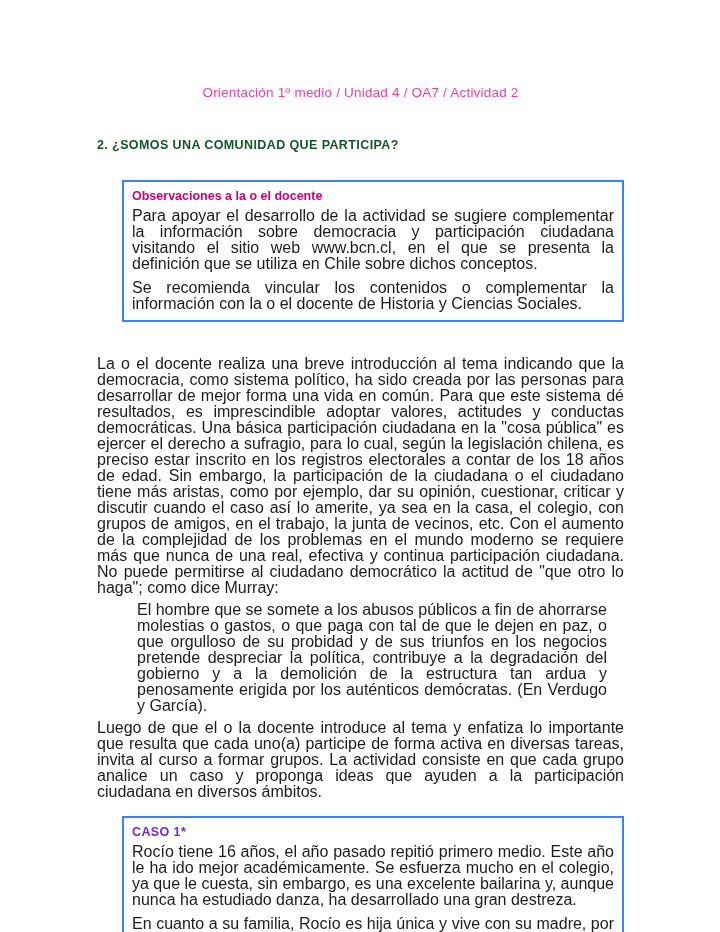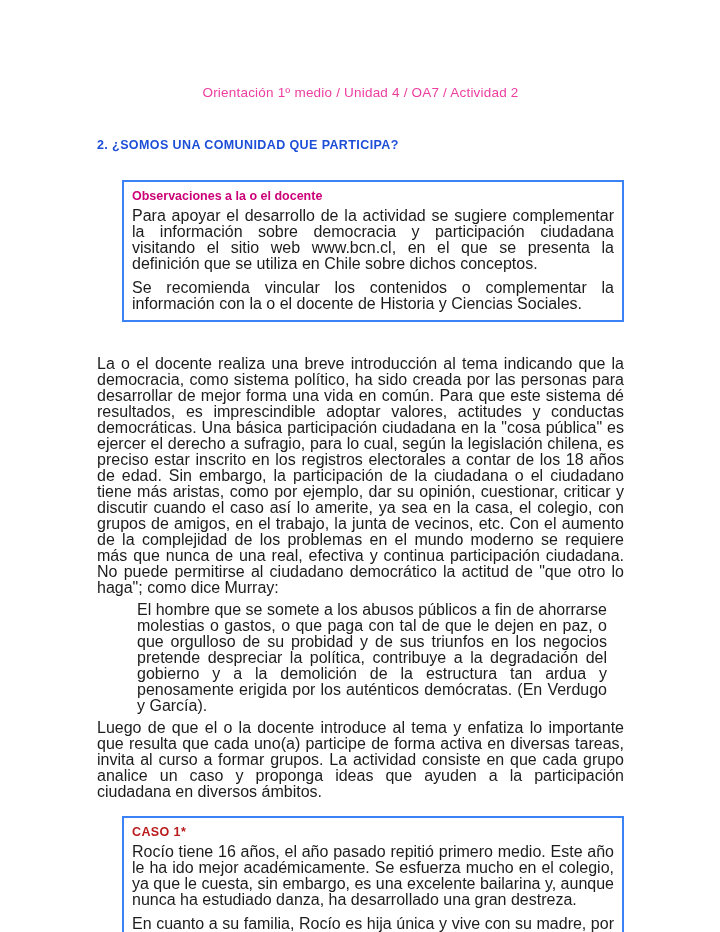--- a/index.html
+++ b/index.html
@@ -21,41 +21,41 @@
     font-size: 13.5px;
     line-height: 16px;
     color: #ee3d9f;
     letter-spacing: 0.2px;
   }
   .section-heading {
     margin-top: 37px;
     font-size: 12.5px;
     line-height: 15px;
     font-weight: bold;
-    color: #1d4ed8;
+    color: #14532d;
     letter-spacing: 0.4px;
   }
   .framed-box {
     margin-top: 27px;
     border: 2px solid #3b82f6;
     padding: 6px 8px 8px 8px;
     margin-left: 25px;
   }
   .obs-header {
     font-size: 12.5px;
     line-height: 16px;
     font-weight: bold;
     color: #cc0077;
     margin-bottom: 4px;
   }
   .case-header {
     font-size: 12.5px;
     line-height: 16px;
     font-weight: bold;
-    color: #b91c1c;
+    color: #6d28d9;
     letter-spacing: 0.4px;
     margin-bottom: 4px;
   }
   .para {
     font-size: 16px;
     line-height: 16px;
     text-align: justify;
     margin-top: 8px;
   }
   .framed-box .para:first-of-type { margin-top: 2px; }

